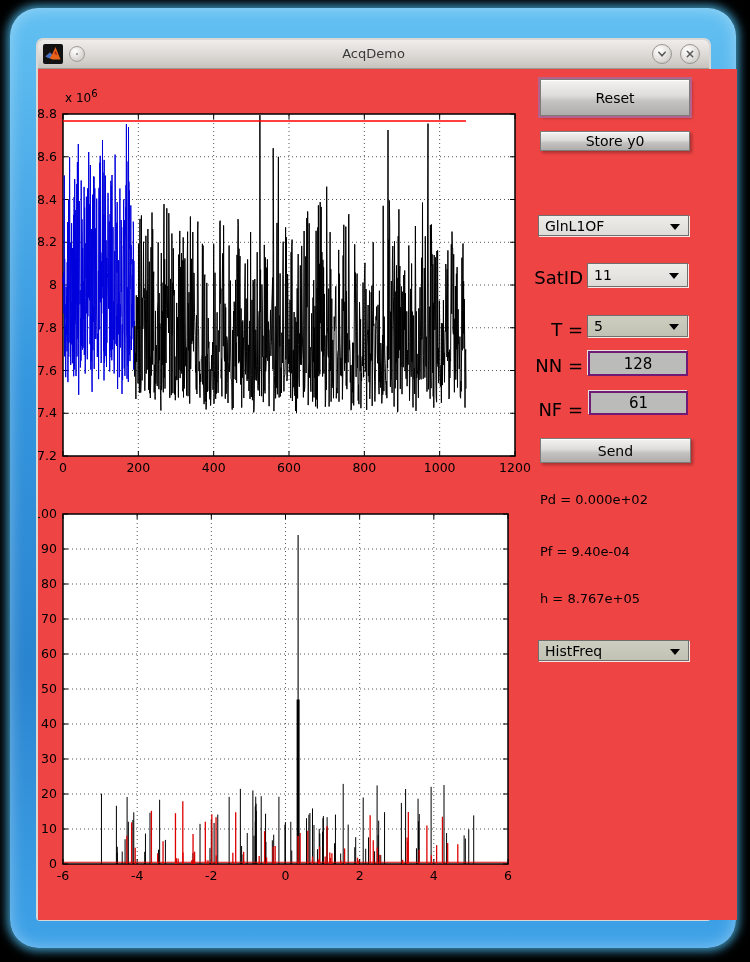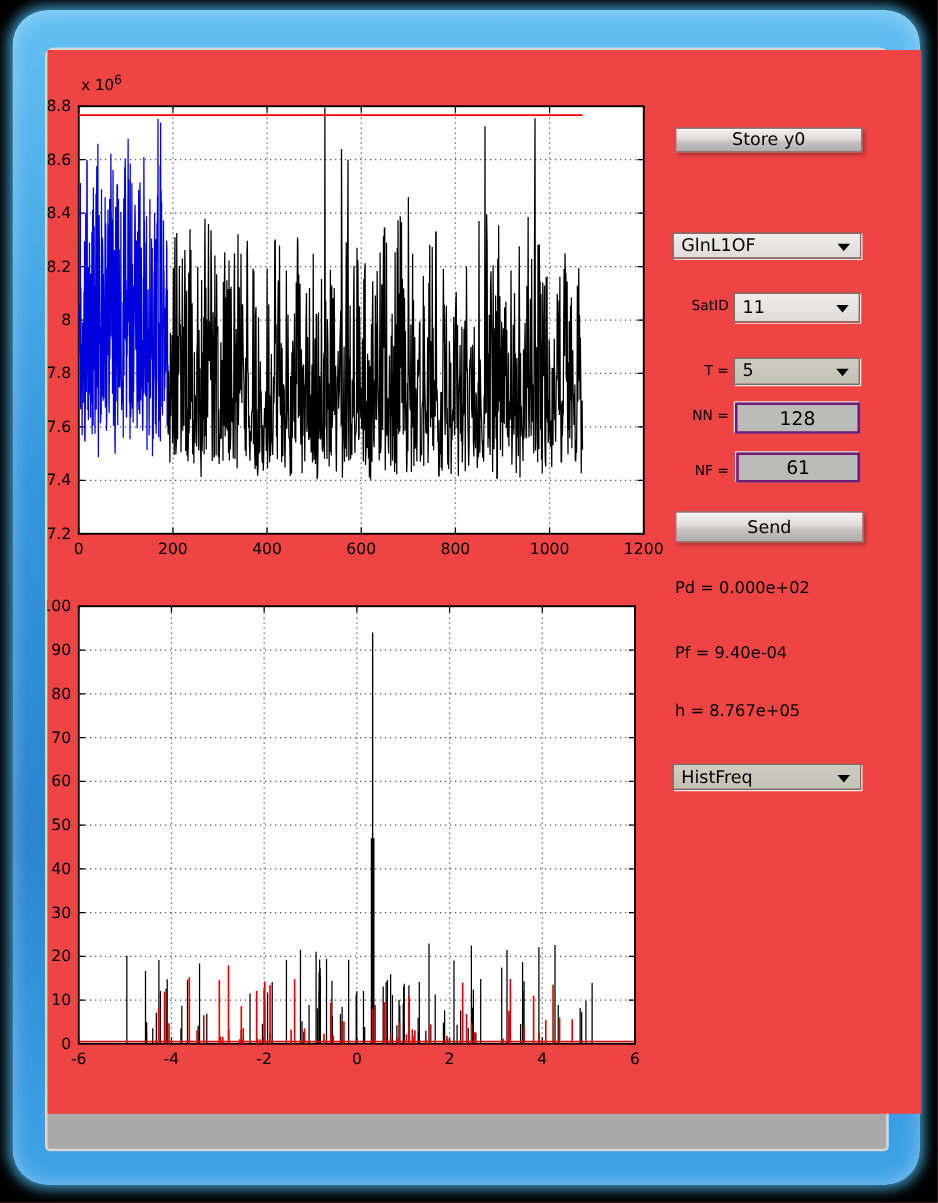--- a/index.html
+++ b/index.html
@@ -43,41 +43,64 @@
     padding-left:6px;font-size:14px;color:#000;cursor:pointer;
     border:1px solid #6f6f6d;box-shadow:1px 1px 0 rgba(250,250,248,.9);}
   .popup-light{background:linear-gradient(180deg,#eeede9,#dddcd8);}
   .popup-green{background:linear-gradient(180deg,#cdcdc0,#c2c2b4);}
   .popup .arrow{position:absolute;right:8px;top:50%;margin-top:-2px;width:0;height:0;
     border-left:5px solid transparent;border-right:5px solid transparent;border-top:6px solid #000;}
   .pp-gln{left:500px;top:146px;width:151px;height:21px;}
   .pp-satid{left:549px;top:194px;width:101px;height:24px;}
   .pp-t{left:549px;top:246px;width:101px;height:22px;}
   .pp-hist{left:500px;top:571px;width:151px;height:21px;}
-  .lbl{position:absolute;width:80px;text-align:right;font-size:11px;color:#000;}
+  .lbl{position:absolute;width:80px;text-align:right;font-size:18px;color:#000;}
   .lbl-satid{left:465px;top:198px;}
   .lbl-t{left:465px;top:250px;}
   .lbl-nn{left:465px;top:286px;}
   .lbl-nf{left:465px;top:330px;}
   .field{position:absolute;box-sizing:border-box;display:flex;align-items:center;justify-content:center;
     background:#bbbbb9;border:2px solid #701a75;box-shadow:-1px -1px 0 #e2e2e0;
     font-size:15px;color:#000;cursor:text;}
   .f-nn{left:550px;top:282px;width:100px;height:25px;}
   .f-nf{left:551px;top:322px;width:99px;height:24px;}
   .stat{position:absolute;font-size:13px;color:#000;}
   .st-pd{left:502px;top:423px;}
   .st-pf{left:502px;top:475px;}
   .st-h{left:502px;top:522px;}
 </style>
 </head>
 <body>
 
 <div class="frame">
   <div class="window">
 
+    <div class="titlebar">
+      <div class="ml-icon">
+        <svg width="20" height="20" viewBox="0 0 20 20">
+          <rect width="20" height="20" rx="2" fill="#121212"></rect>
+          <path d="M2.5 12.5 L7 8.5 L9 10.5 L12.5 3 L17.5 15.5 L9.5 15.5 Z" fill="#e8641b"></path>
+          <path d="M2.5 12.5 L7 8.5 L9 10.5 L6.5 14.5 Z" fill="#3f6fc9"></path>
+          <path d="M11 9.5 L12.5 6.5 L14.5 11.5 Z" fill="#b22c14"></path>
+        </svg>
+      </div>
+      <div class="pin-btn"></div>
+      <div class="title">AcqDemo</div>
+      <div class="circle-btn min">
+        <svg width="18" height="18" viewBox="0 0 20 20">
+          <polyline points="6.5,8 10,12 13.5,8" fill="none" stroke="#5a5a58" stroke-width="1.7" stroke-linecap="round"></polyline>
+        </svg>
+      </div>
+      <div class="circle-btn close">
+        <svg width="18" height="18" viewBox="0 0 20 20">
+          <line x1="7" y1="7" x2="13" y2="13" stroke="#5a5a58" stroke-width="1.7" stroke-linecap="round"></line>
+          <line x1="13" y1="7" x2="7" y2="13" stroke="#5a5a58" stroke-width="1.7" stroke-linecap="round"></line>
+        </svg>
+      </div>
+    </div>
 
     <div class="client">
 
       <div class="exp-label"><span>x 10</span><sup>6</sup></div>
 
       <svg id="topChart" class="chart" viewBox="0 0 540 400">
           <rect x="25" y="25" width="452" height="342" fill="#ffffff"></rect>
           <line x1="25" y1="367" x2="25" y2="362" stroke="#000"></line>
           <line x1="25" y1="25" x2="25" y2="30" stroke="#000"></line>
           <text x="25" y="383" text-anchor="middle">0</text>
@@ -361,20 +384,21 @@
           <line x1="262.12612668013514" y1="367" x2="262.12612668013514" y2="336.02322213042993" stroke="#dd0000" stroke-width="1.3"></line>
           <line x1="125.04835310333874" y1="367" x2="125.04835310333874" y2="344.2720897309987" stroke="#dd0000" stroke-width="1.3"></line>
           <line x1="145.003043001052" y1="367" x2="145.003043001052" y2="355.58908964096116" stroke="#dd0000" stroke-width="1.3"></line>
           <line x1="319.4910759071354" y1="367" x2="319.4910759071354" y2="360.68457745296325" stroke="#dd0000" stroke-width="1.3"></line>
           <line x1="260.10833333333335" y1="367" x2="260.10833333333335" y2="38" stroke="#000" stroke-width="1.1"></line>
           <line x1="260.10833333333335" y1="367" x2="260.10833333333335" y2="202.5" stroke="#000" stroke-width="3"></line>
           <line x1="260.10833333333335" y1="367" x2="260.10833333333335" y2="339" stroke="#dd0000" stroke-width="1.5"></line>
           <line x1="26" y1="365.25" x2="469" y2="365.25" stroke="#dd0000" stroke-width="1.2"></line>
         </svg>
 
+      <button class="btn btn-reset">Reset</button>
       <button class="btn btn-store">Store y0</button>
 
       <div class="popup popup-light pp-gln">
         <span>GlnL1OF</span>
         <span class="arrow"></span>
       </div>
 
       <div class="lbl lbl-satid">SatID</div>
       <div class="popup popup-light pp-satid">
         <span>11</span>

